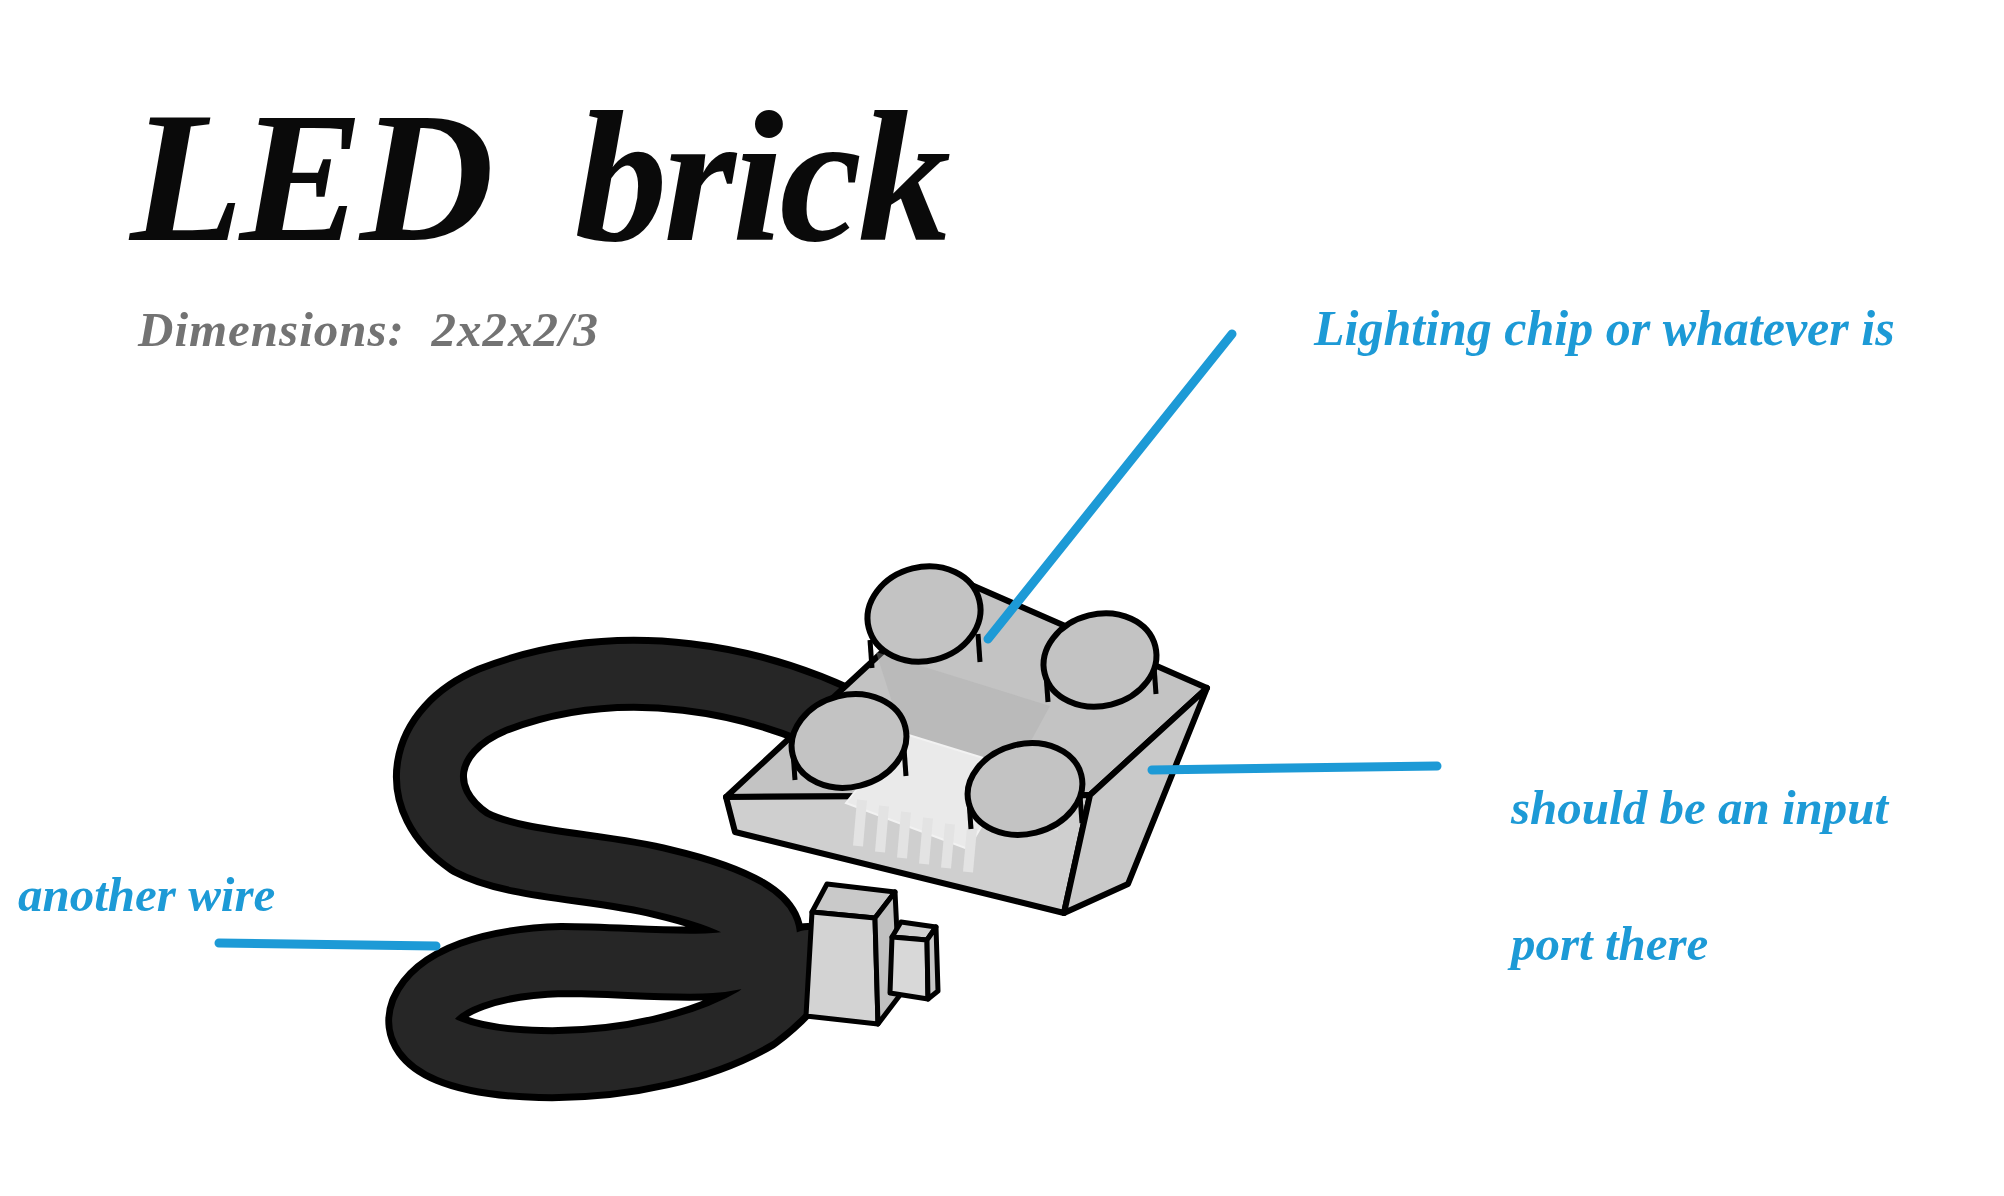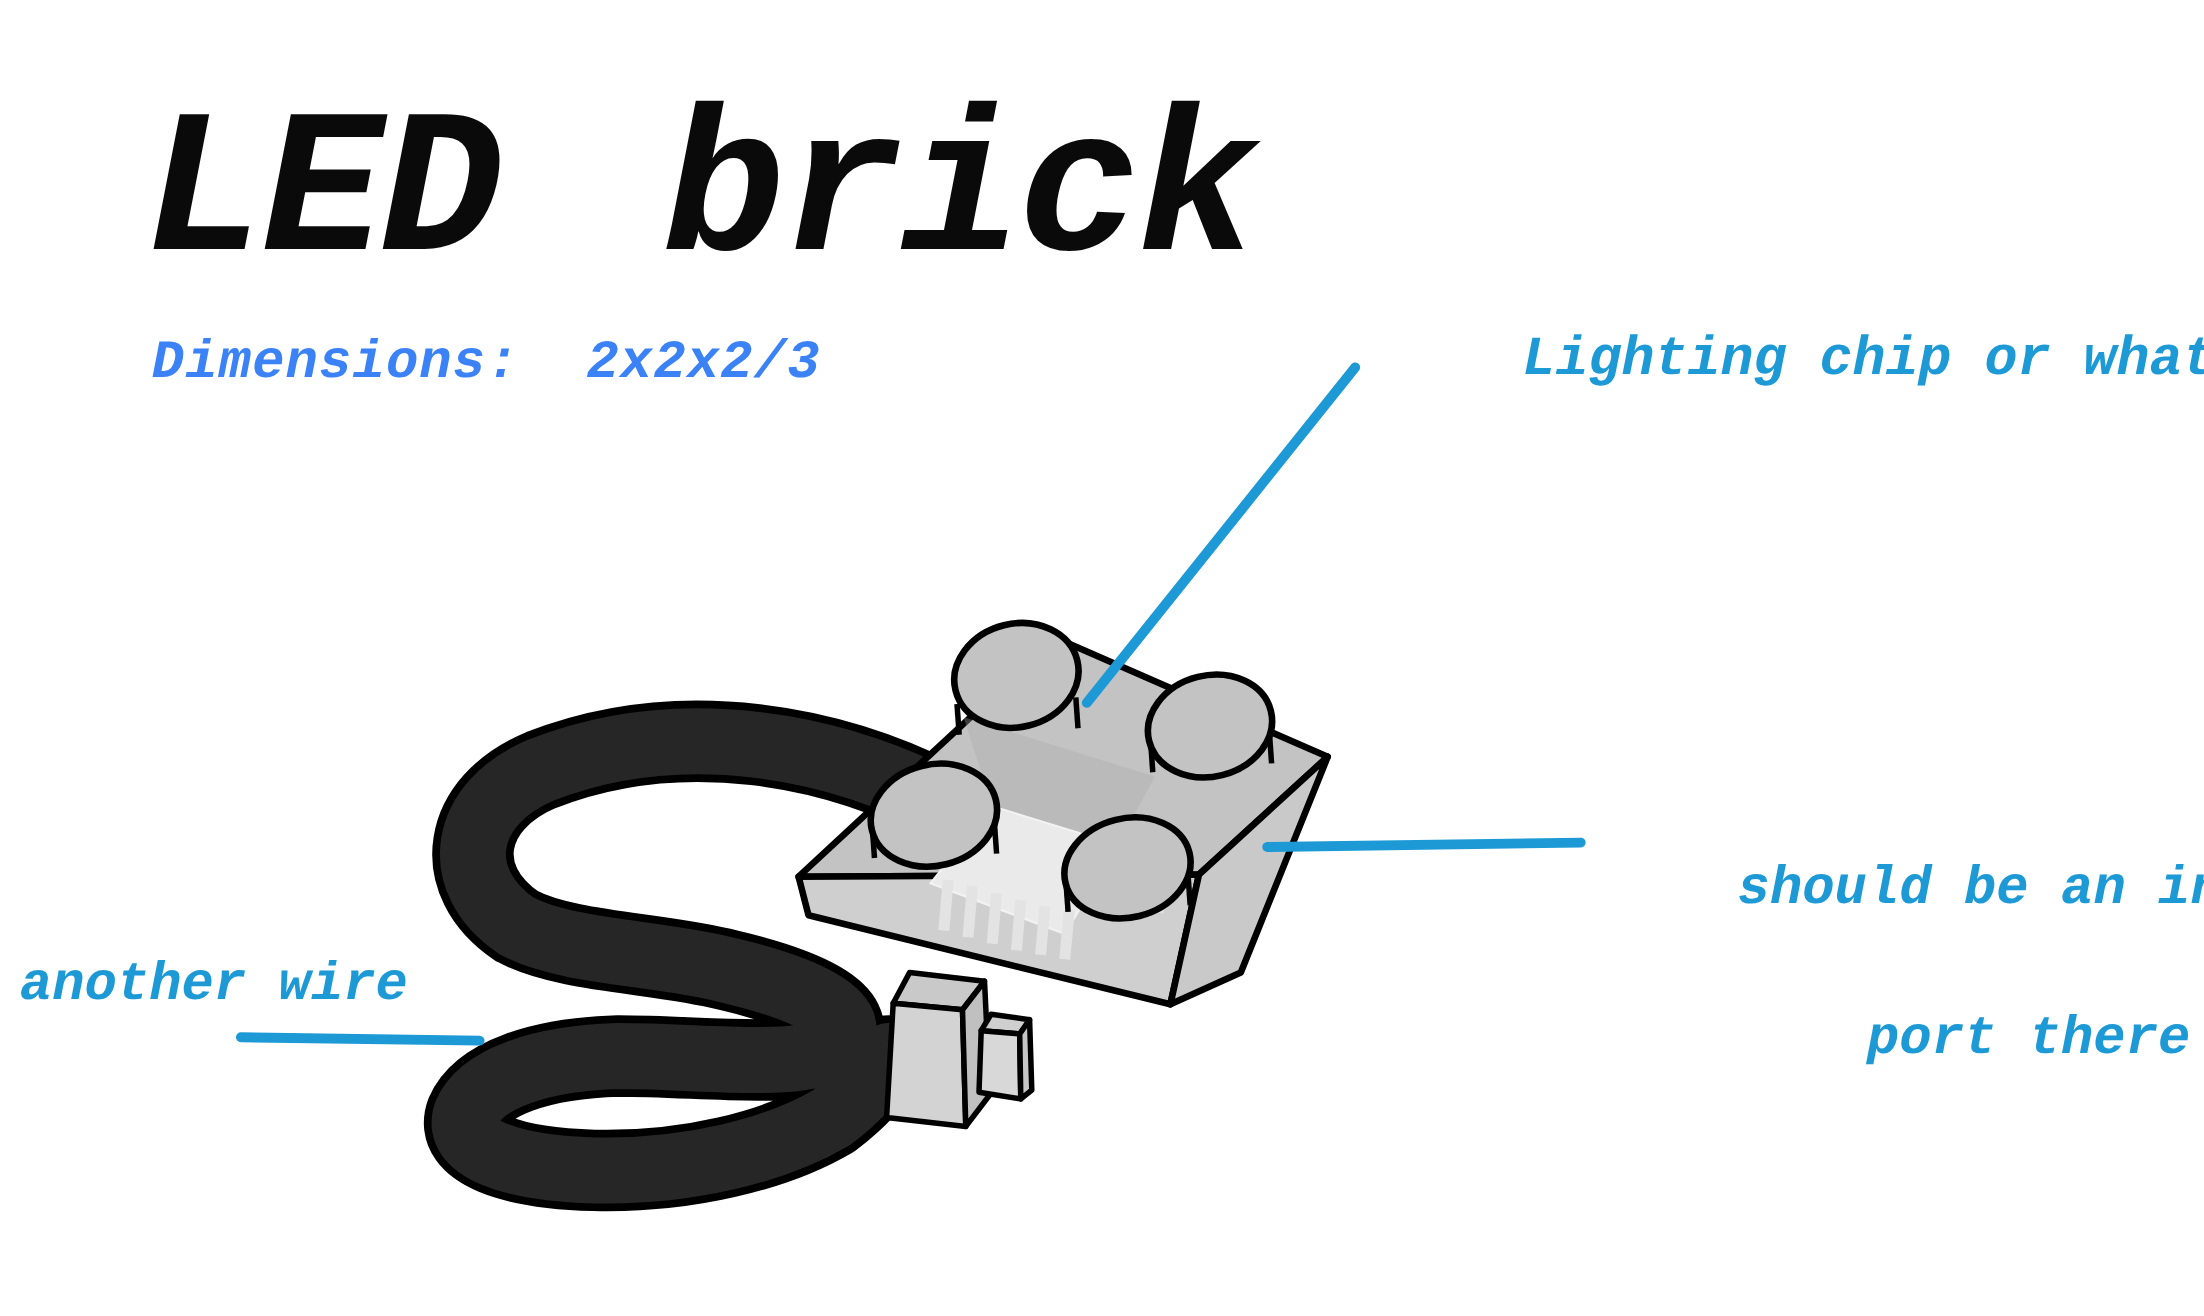--- a/index.html
+++ b/index.html
@@ -1,36 +1,35 @@
 <!DOCTYPE html>
 <html><head>
 <meta charset="utf-8">
 <style>
   html,body{margin:0;padding:0;background:#fff;}
   .canvas{
     position:relative;
     width:2004px;height:1196px;
     background:#ffffff;
     overflow:hidden;
-    font-family:Liberation Mono, monospace;
-    text-align:center;
+    font-family:Liberation Serif, serif;
   }
   .canvas svg{position:absolute;left:0;top:0;}
   .txt{position:absolute;font-style:italic;font-weight:bold;white-space:pre;}
   .title{
     left:130px;top:84px;
     font-size:186px;line-height:1;
     letter-spacing:-4px;word-spacing:42px;
     color:#0a0a0a;
   }
   .subtitle{
     left:138px;top:301px;
     font-size:49px;line-height:1.2;
     letter-spacing:1px;
-    color:#3b82f6;
+    color:#737373;
   }
   .anno{font-size:50px;}
   .anno-chip{left:1264px;top:232px;line-height:64px;}
   .anno-port{left:1462px;top:706px;font-size:49px;line-height:68px;}
   .anno-wire{left:18px;top:866px;font-size:49px;line-height:1.2;}
 </style>
 </head>
 <body>
 
 <div class="canvas">

